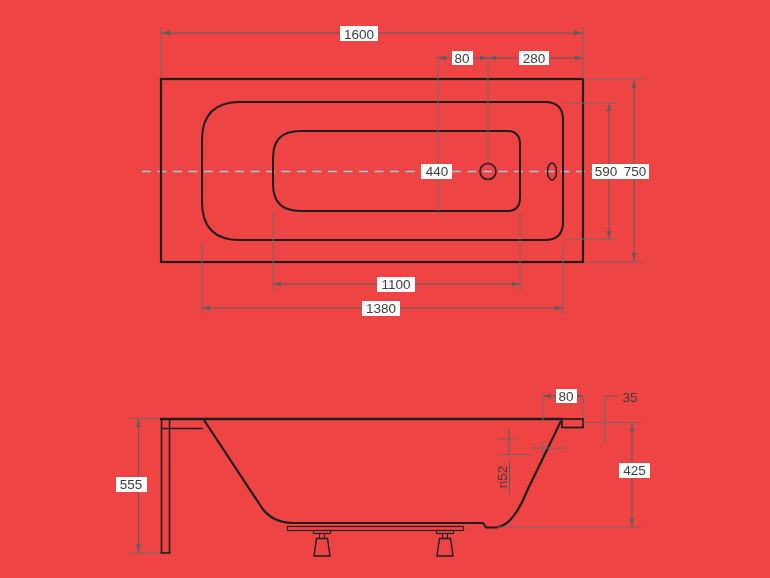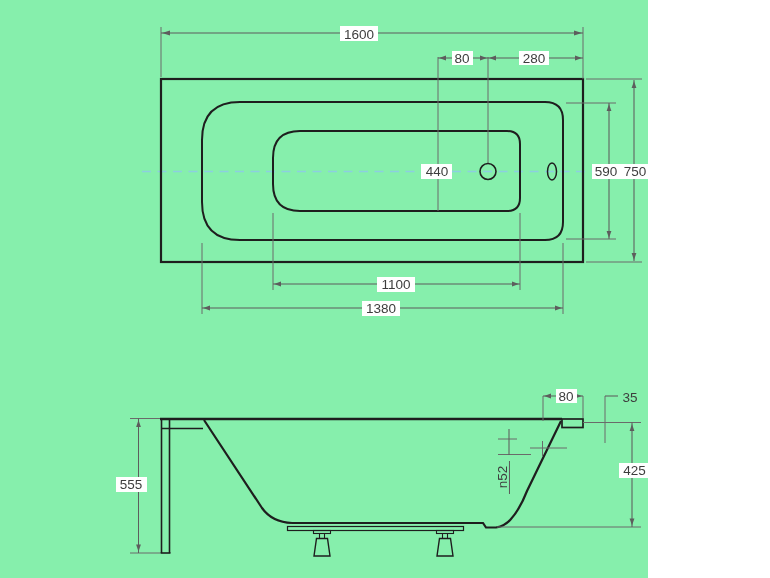--- a/index.html
+++ b/index.html
@@ -1,16 +1,16 @@
 <!DOCTYPE html>
 <html><head>
 <meta charset="utf-8">
 <style>
   html,body{margin:0;padding:0;background:#ffffff;}
-  .stage{position:relative;width:648px;height:578px;background:#86efac;overflow:hidden;
+  .stage{position:relative;width:770px;height:578px;background:#ef4444;overflow:hidden;
          font-family:"Liberation Sans",sans-serif;}
   svg text{font-family:"Liberation Sans",sans-serif;font-size:13.5px;fill:#3d3d3d;}
   svg .outline{stroke:#1e1e1e;fill:none;}
   svg .dim{stroke:#5d5d5d;stroke-width:1.05;fill:none;}
   svg .ext{stroke:#6a6a6a;stroke-width:1;fill:none;}
   svg .arrow{fill:#5d5d5d;stroke:none;}
   svg .lbl-bg{fill:#ffffff;stroke:none;}
 </style>
 </head>
 <body>

